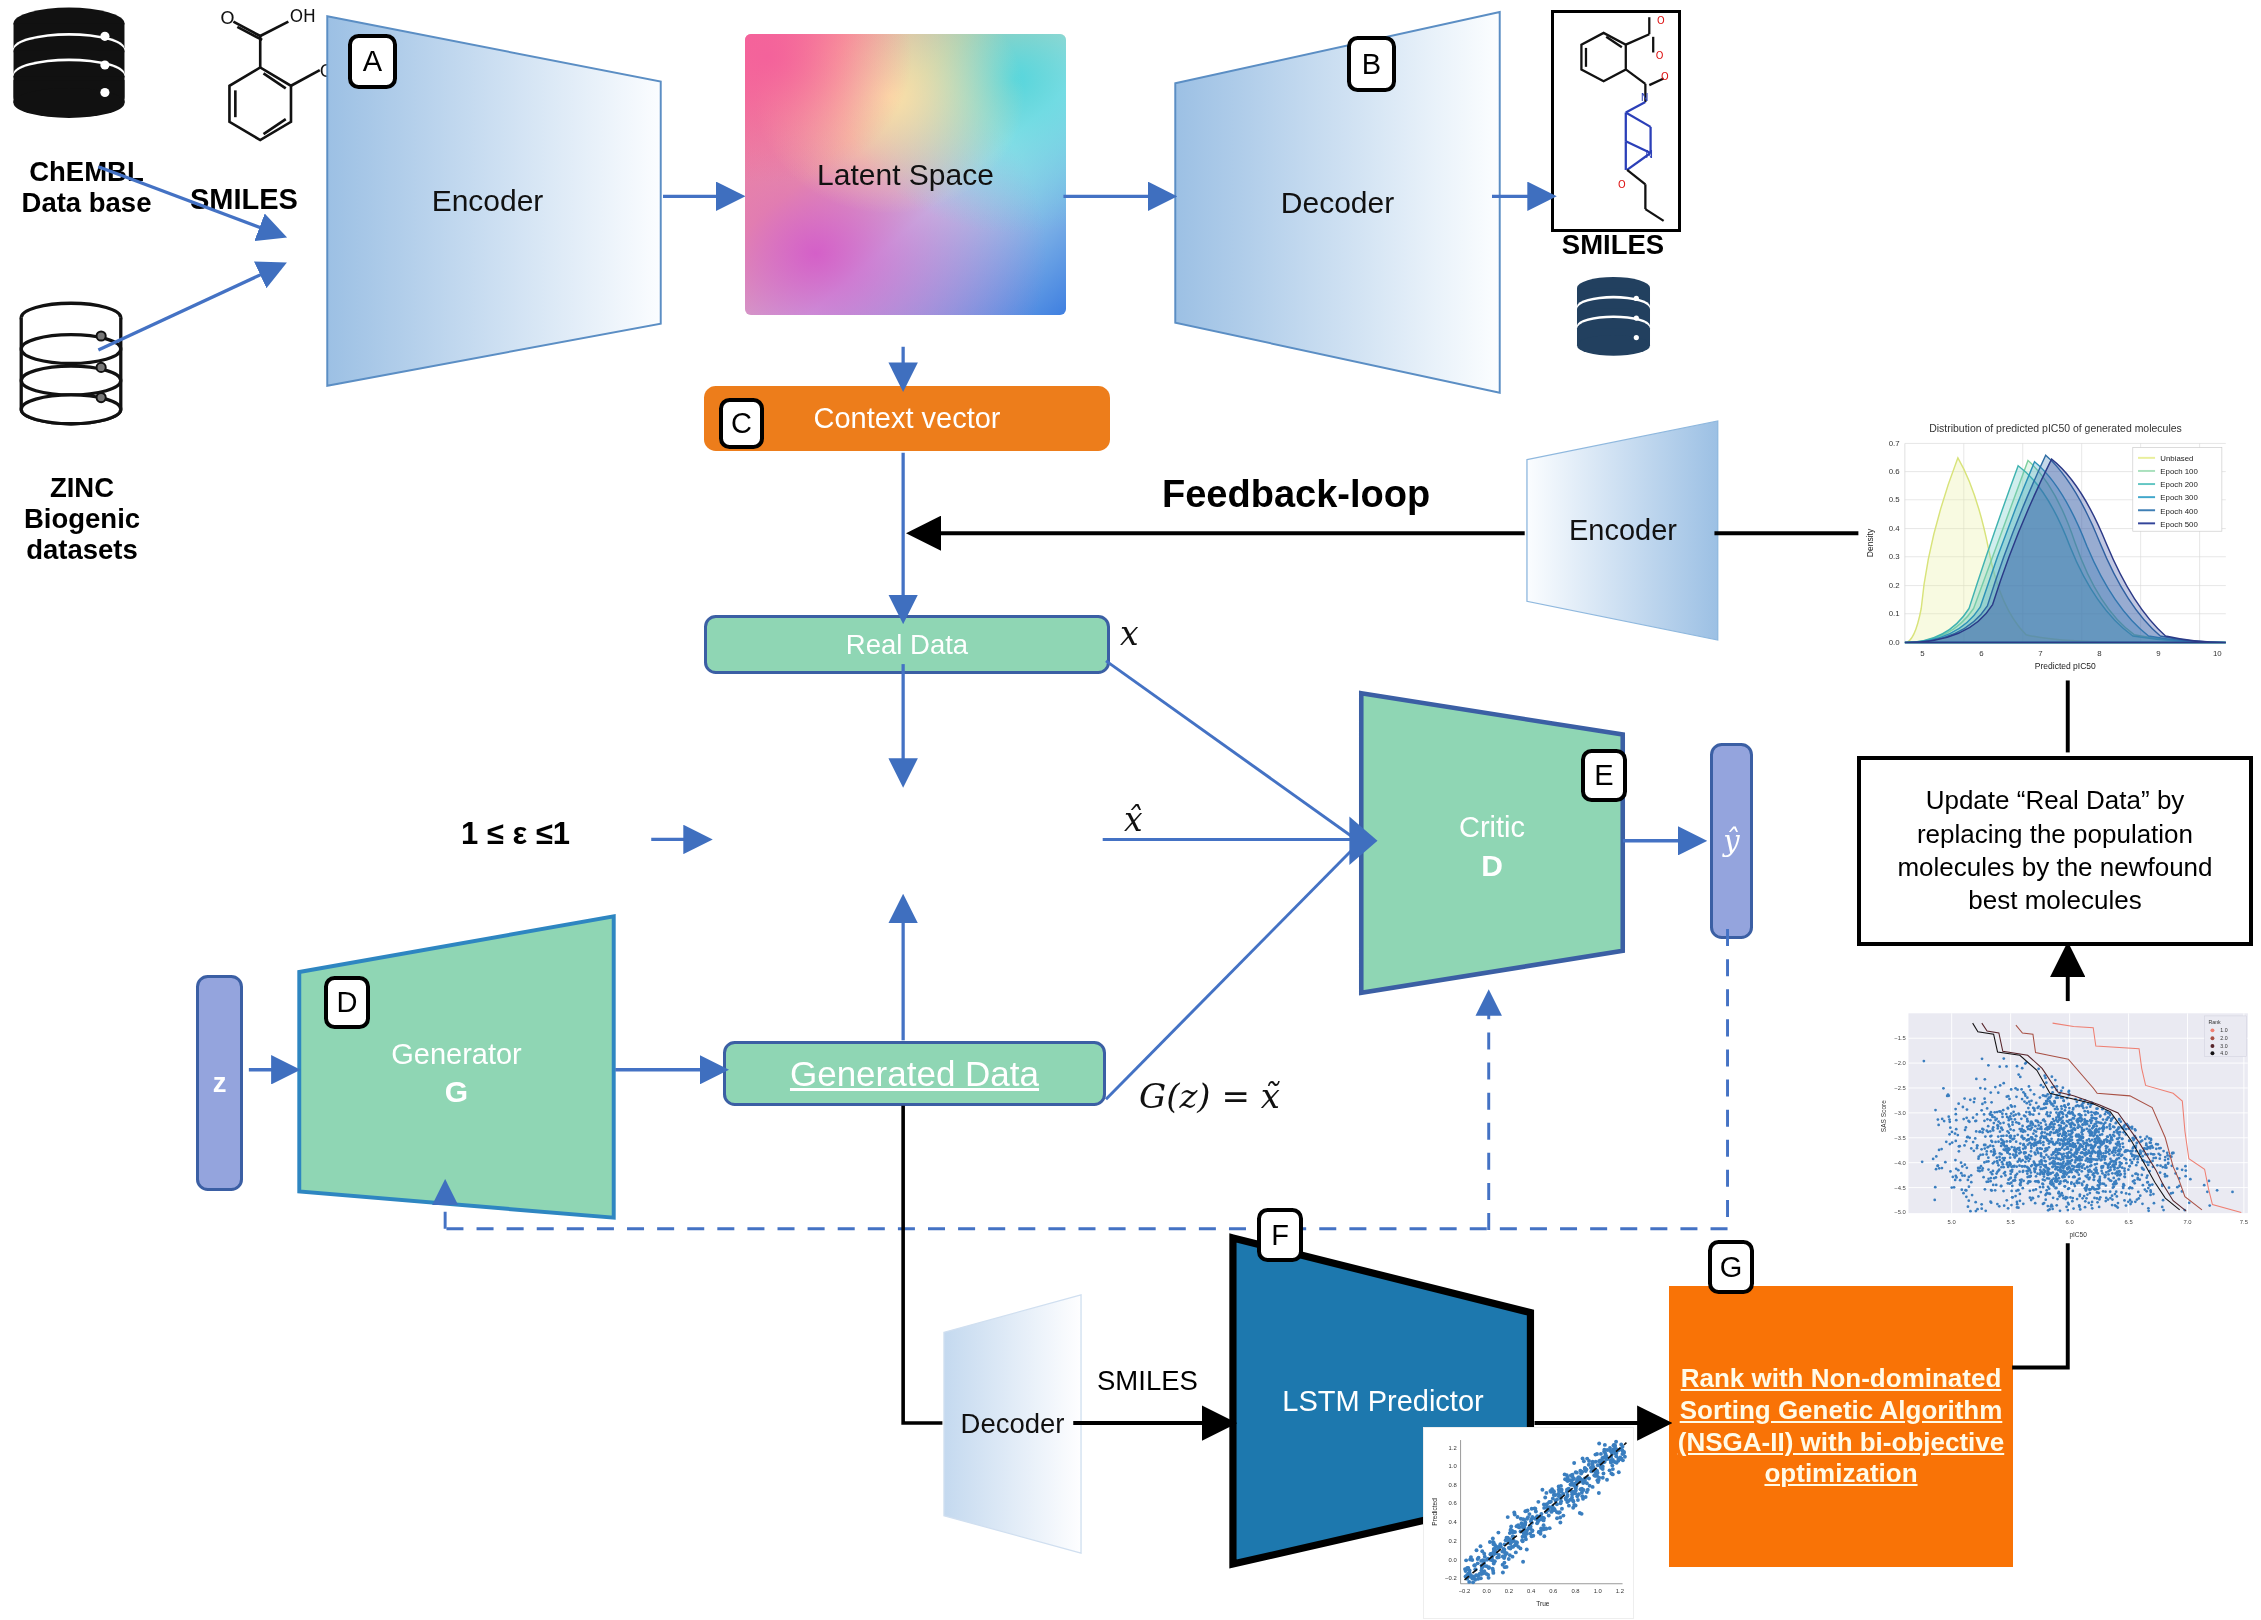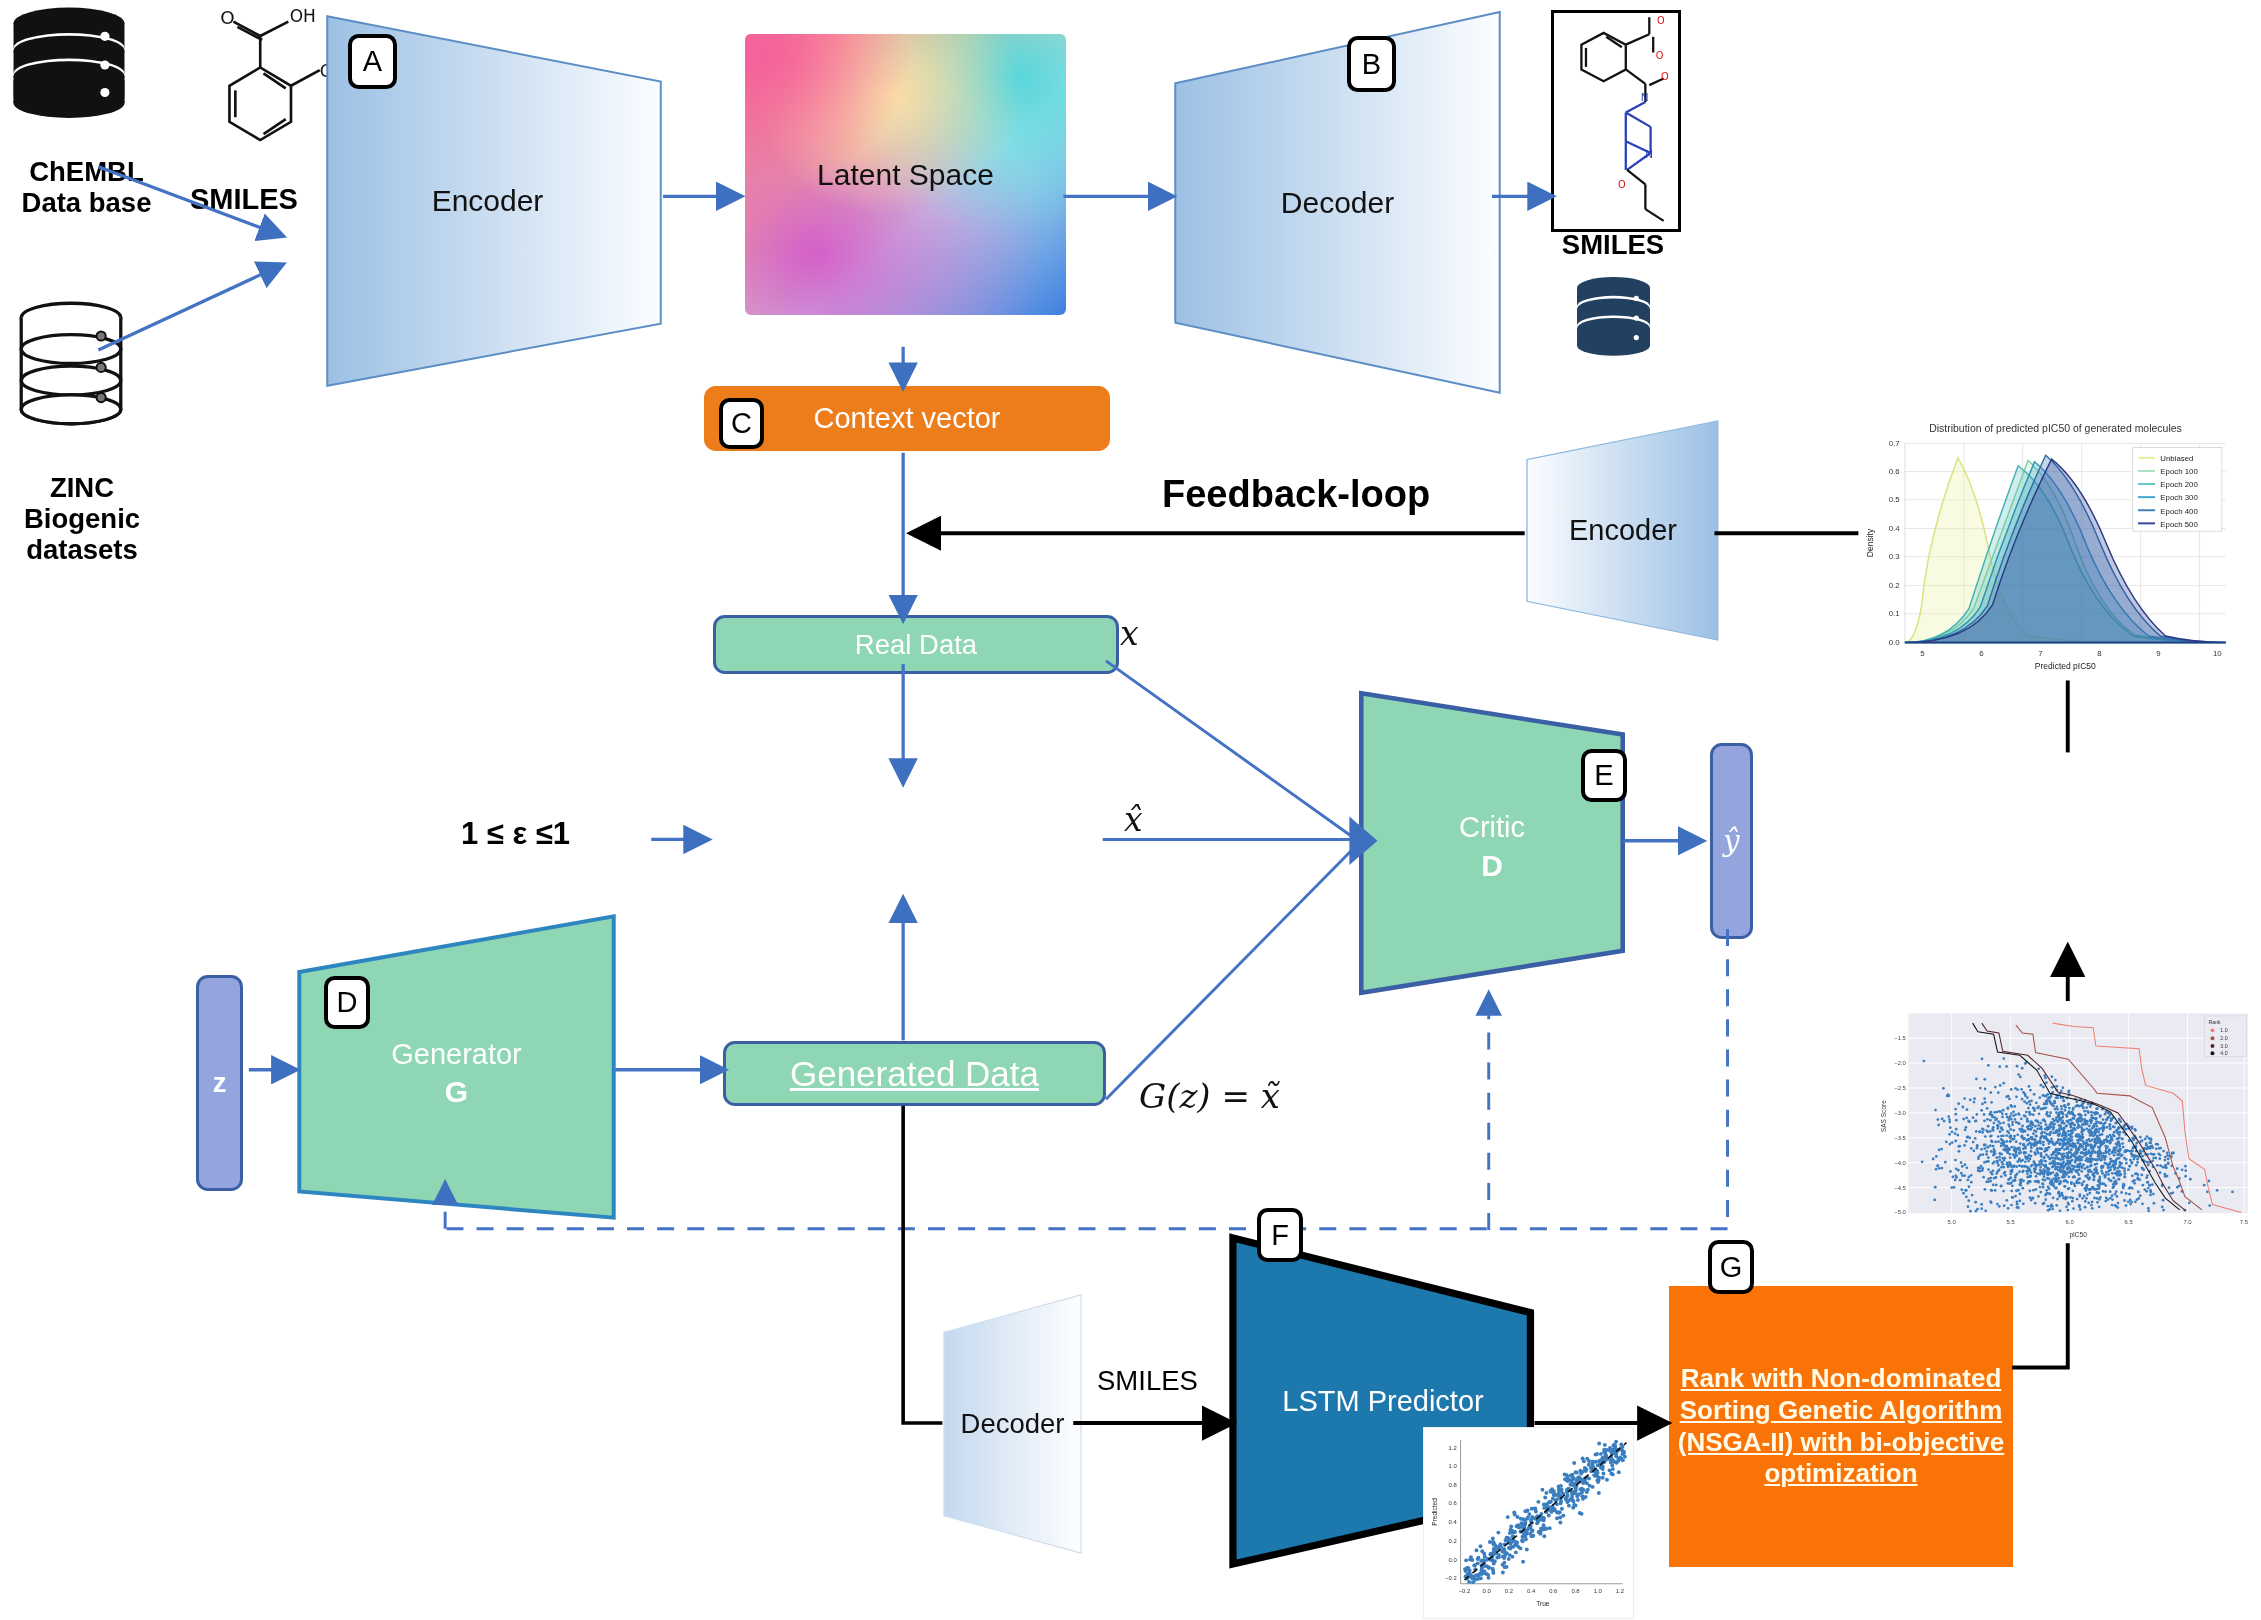--- a/index.html
+++ b/index.html
@@ -397,20 +397,23 @@
           <text x="460" y="95">Epoch 100</text>
           <text x="460" y="115">Epoch 200</text>
           <text x="460" y="135">Epoch 300</text>
           <text x="460" y="155">Epoch 400</text>
           <text x="460" y="175">Epoch 500</text>
         </g>
       </g>
     </svg>
   </div>
 
+  <div class="rbox wbox" style="left:1857px;top:756px;width:396px;height:190px;border-radius:0;padding:6.5px 14.4px;">
+    <span style="font-size:26px;line-height:1.28;">Update “Real Data” by replacing the population molecules by the newfound best molecules</span>
+  </div>
 
   <div class="panel" style="left:1877px;top:1008px;width:380px;height:236px;">
     <svg viewBox="0 0 580 360" style="width:100%;height:100%;">
       <rect width="580" height="360" fill="#fff"></rect>
       <rect x="48" y="8" width="518" height="305" fill="#eaeaf2"></rect>
       <g stroke="#fff" stroke-width="1.4">
         <line x1="48" y1="46" x2="566" y2="46"></line>
           <line x1="48" y1="84" x2="566" y2="84"></line>
         <line x1="48" y1="122" x2="566" y2="122"></line>
           <line x1="48" y1="160" x2="566" y2="160"></line>
@@ -2425,21 +2428,21 @@
         <g font-size="8" fill="#333" font-family="Liberation Sans, sans-serif">
           <text x="524" y="37">1.0</text>
           <text x="524" y="49">2.0</text>
           <text x="524" y="61">3.0</text>
           <text x="524" y="72">4.0</text>
         </g>
       </g>
     </svg>
   </div>
 
-  <div class="rbox green-box" style="left:704px;top:615px;width:406px;height:59px;margin-left:9px;">
+  <div class="rbox green-box" style="left:704px;top:615px;width:406px;height:59px;">
     <span style="font-size:27.5px;">Real Data</span>
   </div>
   <div class="abs mathit" style="left:1120px;top:614px;font-size:33px;">x</div>
 
   <div class="abs lbl-bold" style="left:461px;top:817px;font-size:31px;">1 ≤ ε ≤1</div>
 
   <div class="abs mathit" style="left:1124px;top:800px;font-size:33px;">x̂</div>
 
   <div class="rbox periw-bar" style="left:196px;top:975px;width:47px;height:216px;">
     <span style="font-size:27.5px;color:#fff;font-weight:600;">z</span>

